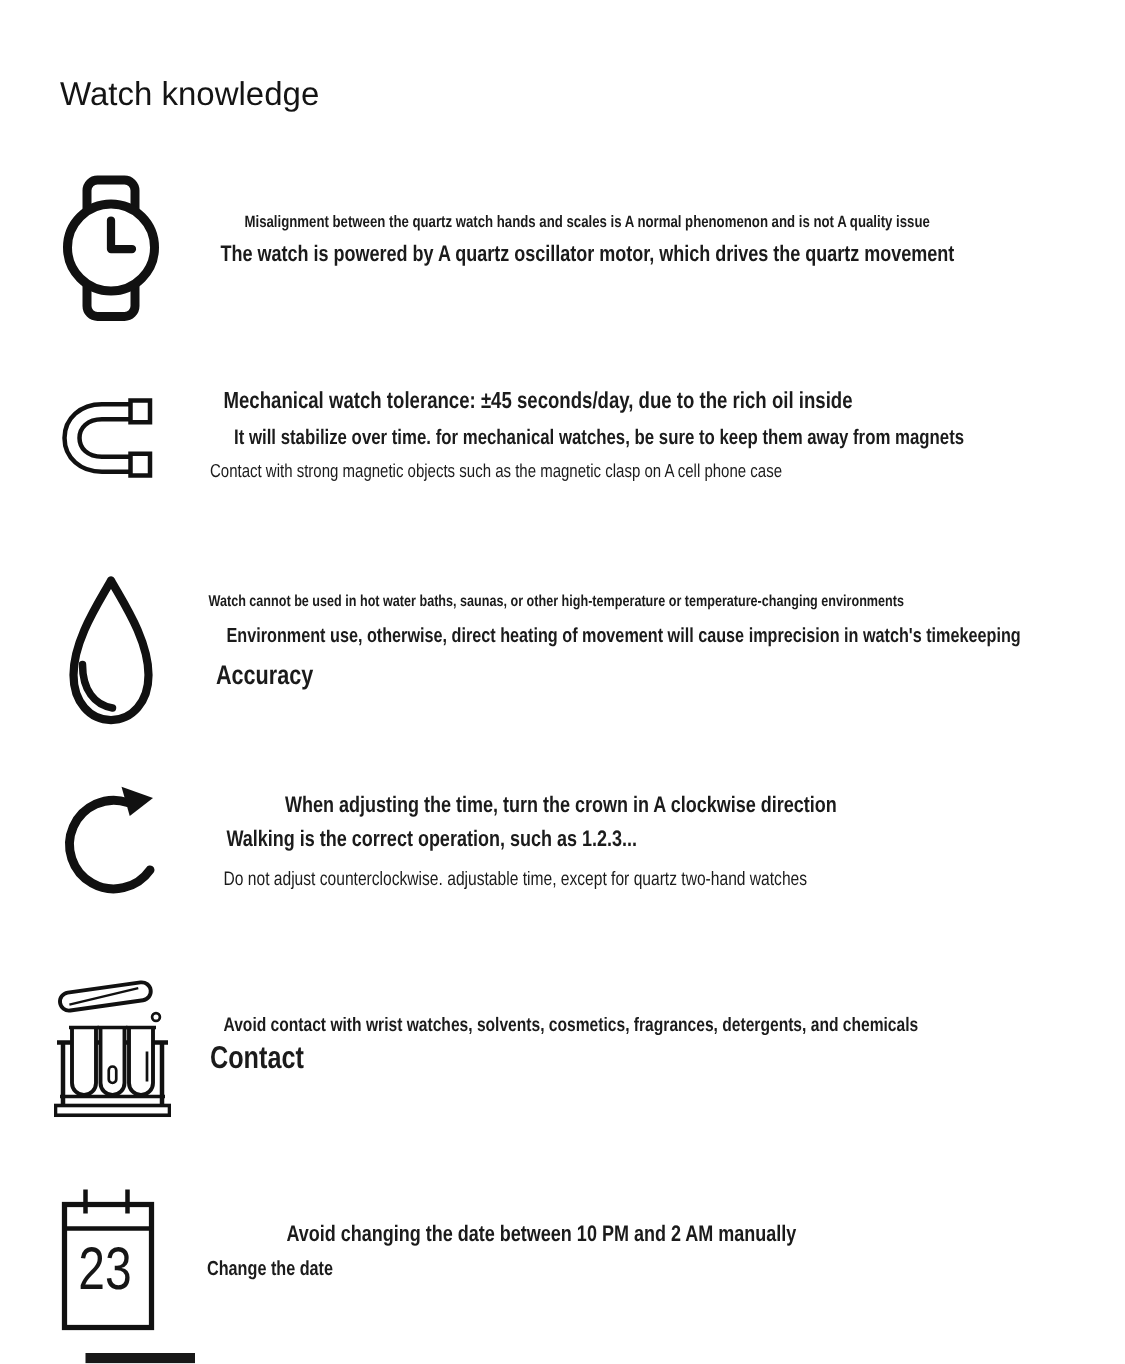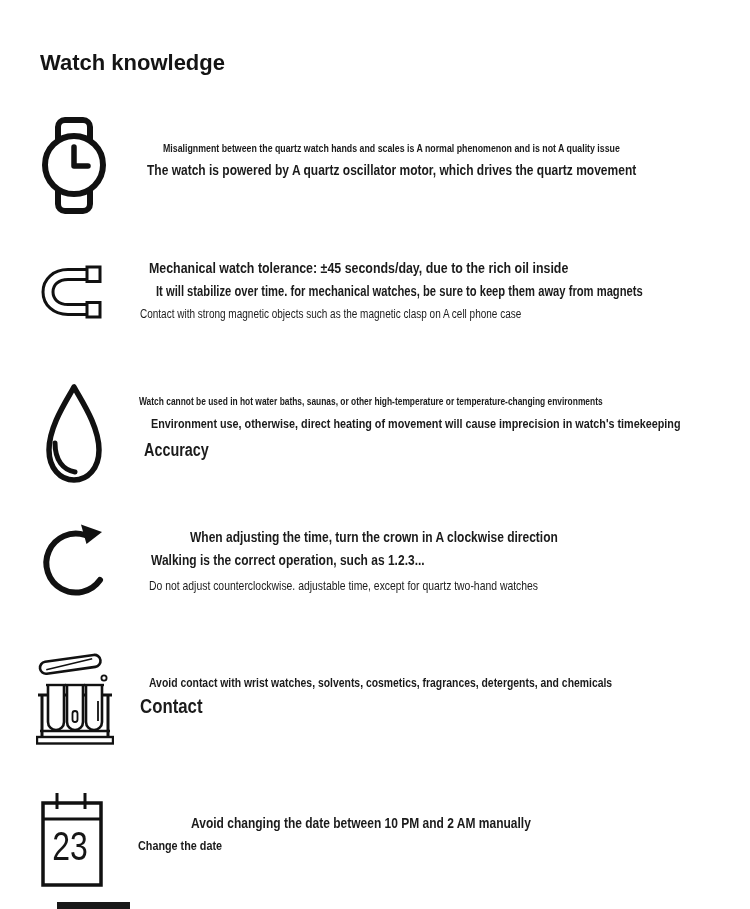--- a/index.html
+++ b/index.html
@@ -1,21 +1,21 @@
 <!DOCTYPE html>
 <html><head>
 <meta charset="utf-8">
 <style>
   html,body{margin:0;padding:0;background:#ffffff;}
   .page{
     position:relative;width:750px;height:909px;background:#ffffff;
     overflow:hidden;font-family:"Liberation Sans",sans-serif;color:#1b1b1b;
   }
   .page-title{
-    position:absolute;left:40px;top:35px;font-size:22px;font-weight:700;
+    position:absolute;left:40px;top:35px;font-size:22px;font-weight:400;
     white-space:nowrap;color:#141414;
   }
   .section{position:absolute;inset:0;}
   .icon{position:absolute;}
   .icon svg{display:block;}
   .ln{
     position:absolute;white-space:nowrap;color:#1b1b1b;line-height:1.25;
     transform:scaleX(0.8);transform-origin:0 0;
   }
   .b{font-weight:700;}

